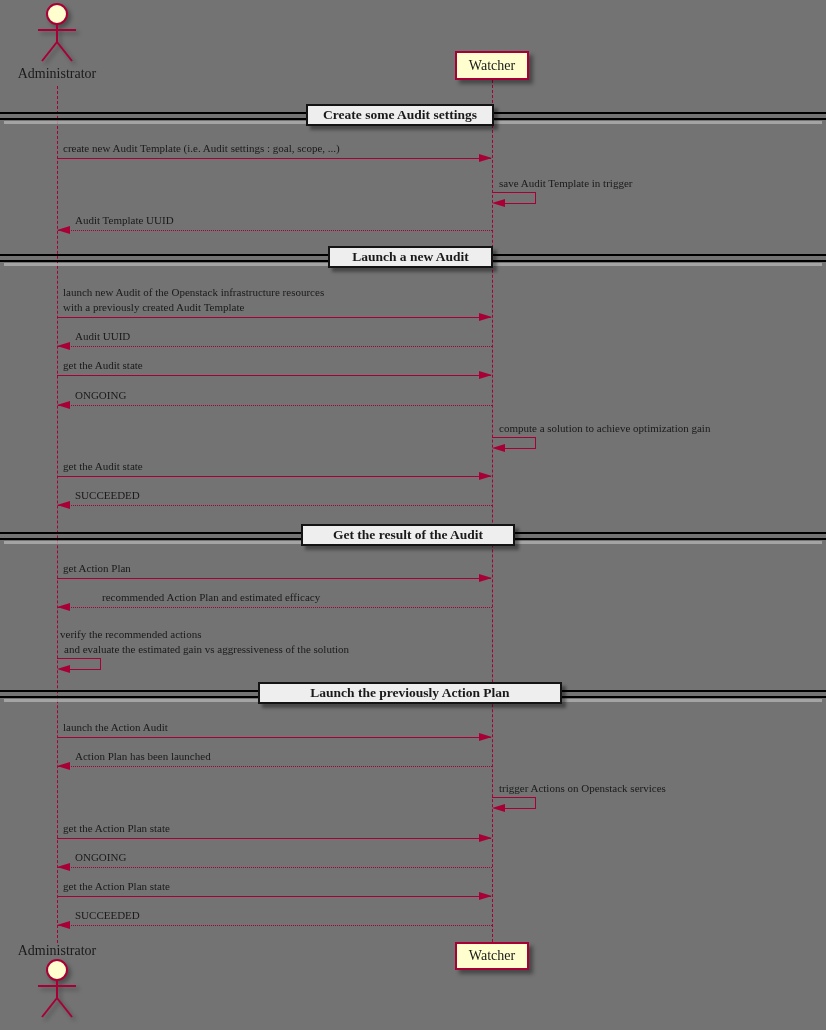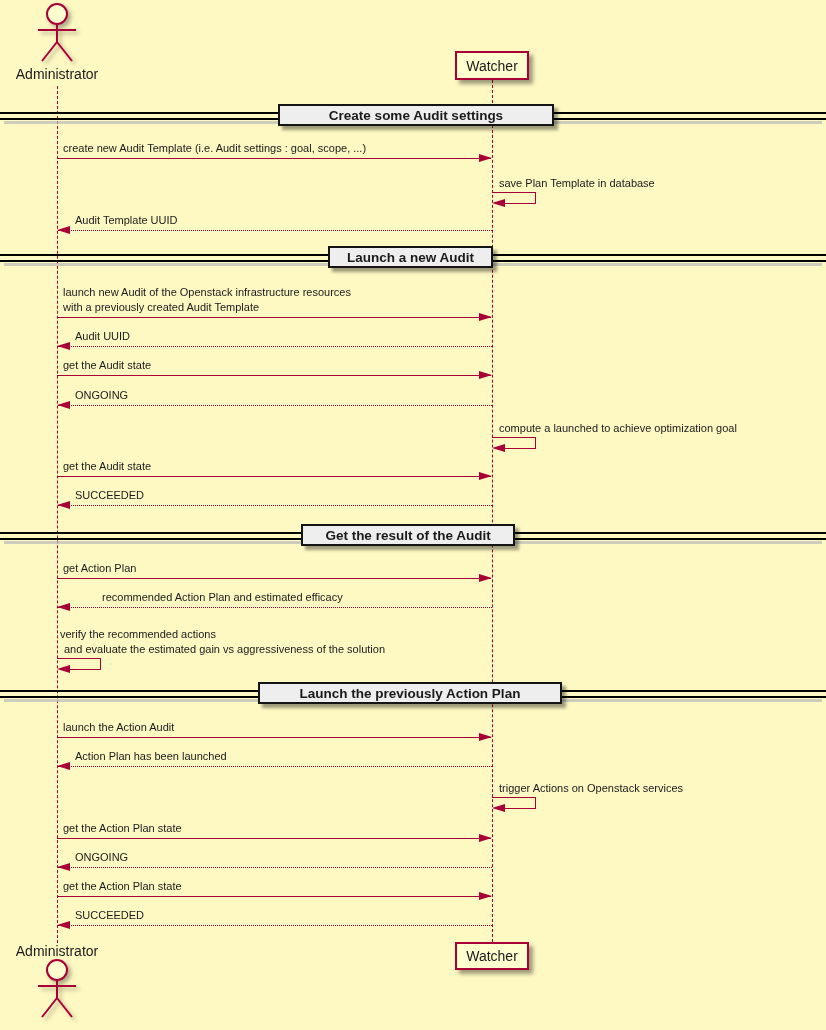--- a/index.html
+++ b/index.html
@@ -1,18 +1,18 @@
 <!DOCTYPE html>
 <html><head>
 <meta charset="utf-8">
 <style>
   html,body{margin:0;padding:0;background:#ffffff;}
   #diagram{
-    position:relative;width:826px;height:1030px;background:#fef9c3;overflow:hidden;
-    font-family:Liberation Sans, sans-serif;color:#1a1a1a;
+    position:relative;width:826px;height:1030px;background:#737373;overflow:hidden;
+    font-family:Liberation Serif, serif;color:#1a1a1a;
   }
   .lifeline{position:absolute;width:0;border-left:1px dashed var(--line);z-index:1;}
   .msg-line{position:absolute;height:0;border-top:1px solid var(--line);z-index:3;}
   .msg-line.dotted{border-top-style:dotted;}
   .vseg{position:absolute;width:0;border-left:1px solid var(--line);z-index:3;}
   .arrowhead{position:absolute;width:0;height:0;z-index:3;}
   .arrowhead.right{border-top:4px solid transparent;border-bottom:4px solid transparent;border-left:13px solid var(--line);}
   .arrowhead.left{border-top:4px solid transparent;border-bottom:4px solid transparent;border-right:13px solid var(--line);}
   .msg-label{position:absolute;font-size:11px;line-height:15px;white-space:nowrap;z-index:3;}
   .divider-lines{position:absolute;left:0;width:826px;height:8px;box-sizing:border-box;
@@ -61,59 +61,59 @@
       <line x1="30" y1="40" x2="45" y2="59"></line>
     </g>
   </svg>
 
   <div class="pbox bottom">Watcher</div>
 
 <div class="lifeline" style="left: 57px; top: 86px; height: 857px;"></div>
     <div class="lifeline" style="left: 492px; top: 80px; height: 862px;"></div>
     <div class="divider-shadow" style="left: 4px; top: 121px; width: 818px;"></div>
     <div class="divider-lines" style="top: 112px;"></div>
-    <div class="divider-box" style="left: 278px; top: 104px; width: 276px; height: 22px;">Create some Audit settings</div>
+    <div class="divider-box" style="left: 306px; top: 104px; width: 188px; height: 22px;">Create some Audit settings</div>
     <div class="divider-shadow" style="left: 4px; top: 263px; width: 818px;"></div>
     <div class="divider-lines" style="top: 254px;"></div>
     <div class="divider-box" style="left: 328px; top: 246px; width: 165px; height: 22px;">Launch a new Audit</div>
     <div class="divider-shadow" style="left: 4px; top: 541px; width: 818px;"></div>
     <div class="divider-lines" style="top: 532px;"></div>
     <div class="divider-box" style="left: 301px; top: 524px; width: 214px; height: 22px;">Get the result of the Audit</div>
     <div class="divider-shadow" style="left: 4px; top: 699px; width: 818px;"></div>
     <div class="divider-lines" style="top: 690px;"></div>
     <div class="divider-box" style="left: 258px; top: 682px; width: 304px; height: 22px;">Launch the previously Action Plan</div>
     <div class="msg-line" style="left: 57px; top: 158px; width: 434px;"></div>
     <div class="arrowhead right" style="left: 479px; top: 154px;"></div>
     <div class="msg-label" style="left: 63px; top: 141px;">create new Audit Template (i.e. Audit settings : goal, scope, ...)</div>
     <div class="msg-line" style="left: 492px; top: 192px; width: 44px;"></div>
     <div class="vseg" style="left: 535px; top: 192px; height: 11px;"></div>
     <div class="msg-line" style="left: 502px; top: 203px; width: 34px;"></div>
     <div class="arrowhead left" style="left: 492px; top: 199px;"></div>
-    <div class="msg-label" style="left: 499px; top: 176px;">save Plan Template in database</div>
+    <div class="msg-label" style="left: 499px; top: 176px;">save Audit Template in trigger</div>
     <div class="msg-line dotted" style="left: 58px; top: 230px; width: 434px;"></div>
     <div class="arrowhead left" style="left: 57px; top: 226px;"></div>
     <div class="msg-label" style="left: 75px; top: 213px;">Audit Template UUID</div>
     <div class="msg-line" style="left: 57px; top: 317px; width: 434px;"></div>
     <div class="arrowhead right" style="left: 479px; top: 313px;"></div>
     <div class="msg-label" style="left: 63px; top: 300px;">with a previously created Audit Template</div>
     <div class="msg-label" style="left: 63px; top: 285px;">launch new Audit of the Openstack infrastructure resources</div>
     <div class="msg-line dotted" style="left: 58px; top: 346px; width: 434px;"></div>
     <div class="arrowhead left" style="left: 57px; top: 342px;"></div>
     <div class="msg-label" style="left: 75px; top: 329px;">Audit UUID</div>
     <div class="msg-line" style="left: 57px; top: 375px; width: 434px;"></div>
     <div class="arrowhead right" style="left: 479px; top: 371px;"></div>
     <div class="msg-label" style="left: 63px; top: 358px;">get the Audit state</div>
     <div class="msg-line dotted" style="left: 58px; top: 405px; width: 434px;"></div>
     <div class="arrowhead left" style="left: 57px; top: 401px;"></div>
     <div class="msg-label" style="left: 75px; top: 388px;">ONGOING</div>
     <div class="msg-line" style="left: 492px; top: 437px; width: 44px;"></div>
     <div class="vseg" style="left: 535px; top: 437px; height: 11px;"></div>
     <div class="msg-line" style="left: 502px; top: 448px; width: 34px;"></div>
     <div class="arrowhead left" style="left: 492px; top: 444px;"></div>
-    <div class="msg-label" style="left: 499px; top: 421px;">compute a launched to achieve optimization goal</div>
+    <div class="msg-label" style="left: 499px; top: 421px;">compute a solution to achieve optimization gain</div>
     <div class="msg-line" style="left: 57px; top: 476px; width: 434px;"></div>
     <div class="arrowhead right" style="left: 479px; top: 472px;"></div>
     <div class="msg-label" style="left: 63px; top: 459px;">get the Audit state</div>
     <div class="msg-line dotted" style="left: 58px; top: 505px; width: 434px;"></div>
     <div class="arrowhead left" style="left: 57px; top: 501px;"></div>
     <div class="msg-label" style="left: 75px; top: 488px;">SUCCEEDED</div>
     <div class="msg-line" style="left: 57px; top: 578px; width: 434px;"></div>
     <div class="arrowhead right" style="left: 479px; top: 574px;"></div>
     <div class="msg-label" style="left: 63px; top: 561px;">get Action Plan</div>
     <div class="msg-line dotted" style="left: 58px; top: 607px; width: 434px;"></div>

